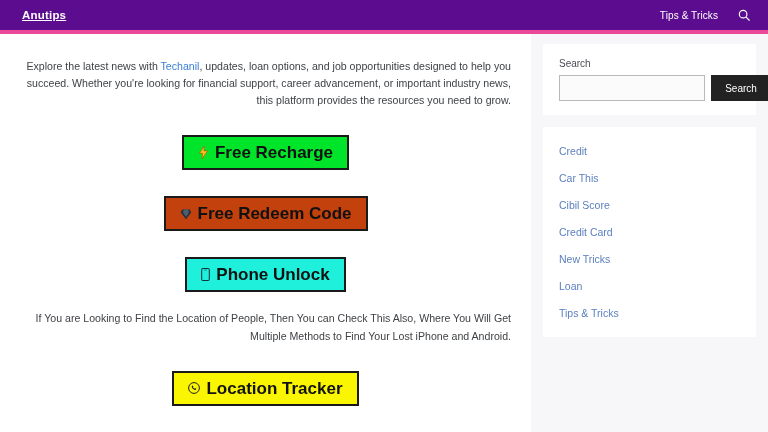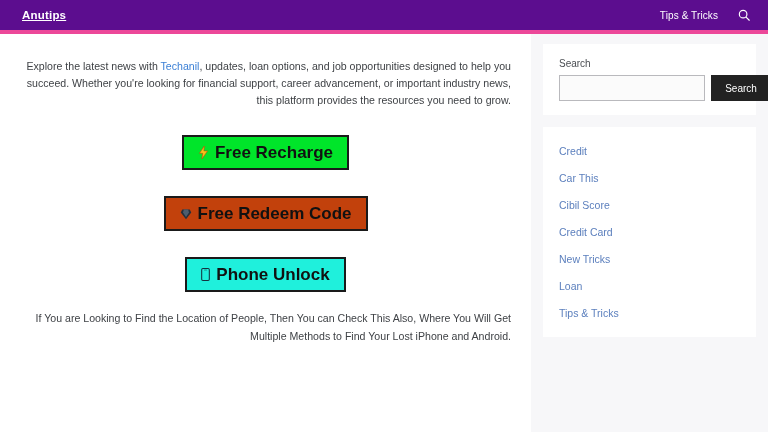--- a/index.html
+++ b/index.html
@@ -249,20 +249,31 @@
             <rect x="0.6" y="0.6" width="8.8" height="13.8" rx="1.4" fill="none" stroke="#15323f" stroke-width="1.2"></rect>
             <rect x="3.3" y="1.9" width="3.4" height="0.8" rx="0.4" fill="#15323f"></rect>
           </svg>
         </span>
         <span>Phone Unlock</span>
       </a>
     </div>
 
     <p class="mid-text">If You are Looking to Find the Location of People, Then You can Check This Also, Where You Will Get Multiple Methods to Find Your Lost iPhone and Android.</p>
 
+    <div class="btn-row r4">
+      <a class="action-btn btn-tracker" href="#">
+        <span class="glyph ico-wa">
+          <svg width="12" height="12" viewBox="0 0 16 16" aria-hidden="true">
+            <circle cx="8" cy="8" r="7.2" fill="none" stroke="#1b1b1b" stroke-width="1.3"></circle>
+            <path d="M5.6 4.9c0.4-0.2 0.8-0.1 1 0.3l0.5 0.9c0.1 0.3 0 0.5-0.2 0.7l-0.3 0.3c0.4 0.9 1.1 1.5 2 1.9l0.3-0.4c0.2-0.2 0.4-0.3 0.7-0.2l1 0.4c0.4 0.2 0.5 0.6 0.3 0.9-0.4 0.7-1.2 1-2 0.8C7 9.9 5.6 8.5 5 6.8c-0.2-0.7 0-1.5 0.6-1.9z" fill="#1b1b1b"></path>
+          </svg>
+        </span>
+        <span>Location Tracker</span>
+      </a>
+    </div>
 
   </main>
 
   <aside class="sidebar">
 
     <section class="widget search-widget">
       <label class="field-label">Search</label>
       <div class="search-row">
         <input class="search-input" type="text" placeholder="" style="">
         <button class="search-submit" type="button">Search</button>

